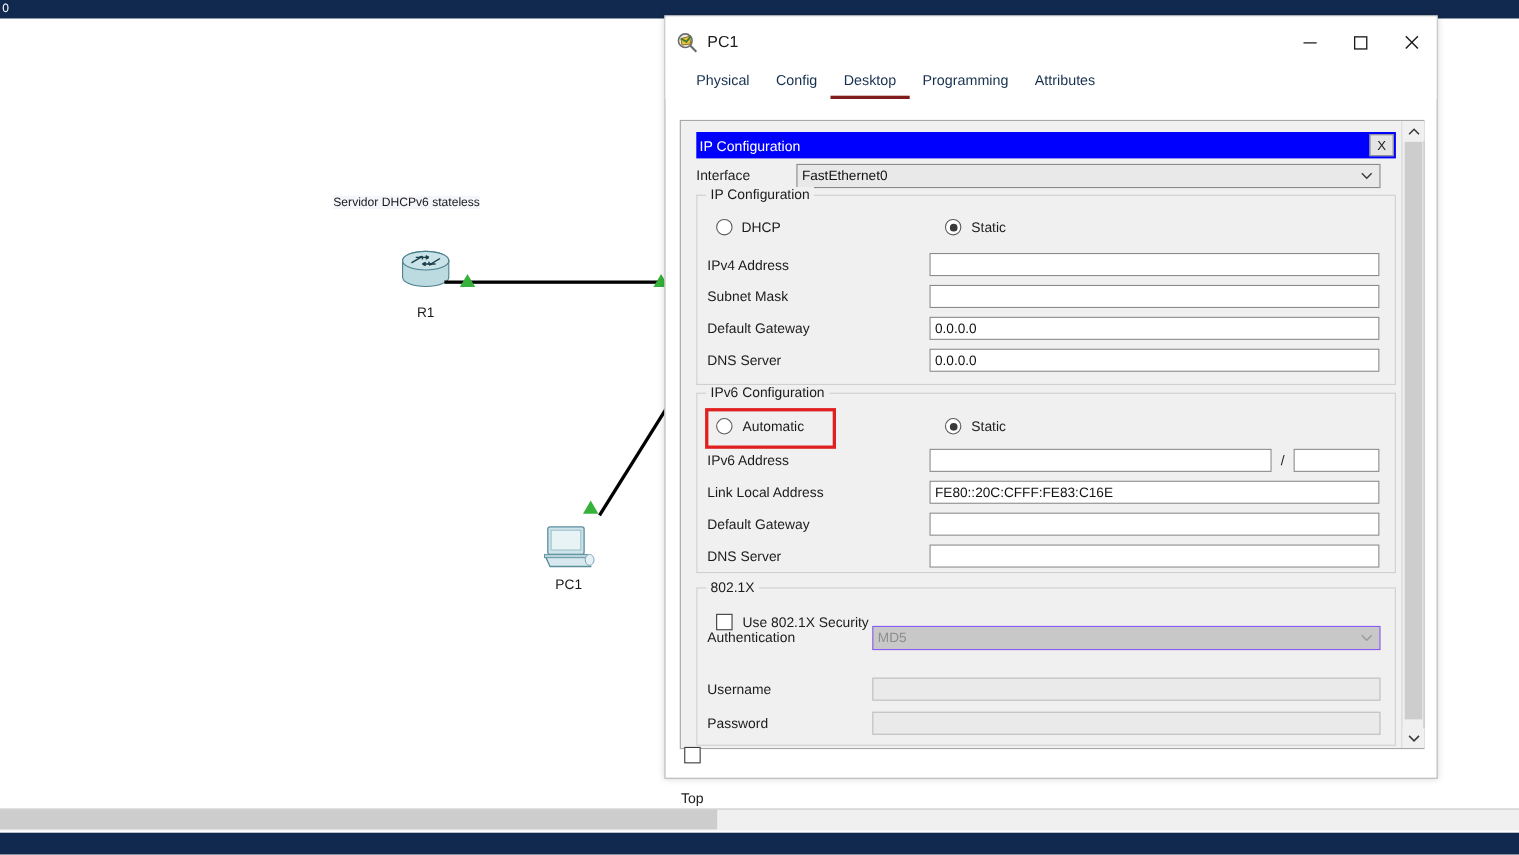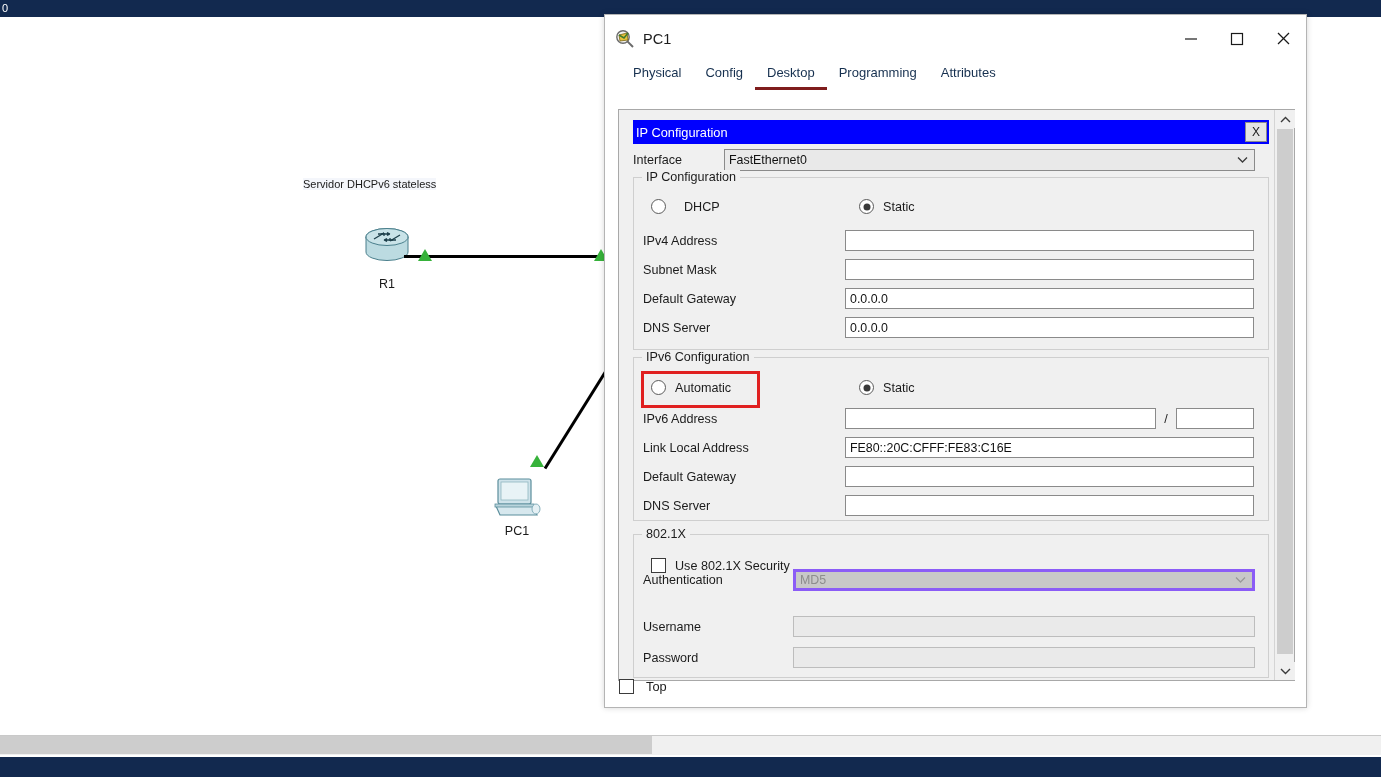--- a/index.html
+++ b/index.html
@@ -103,21 +103,21 @@
     font-size:12.4px; color:#111111; padding:0 4px;
     display:flex; align-items:center;
   }
   .tbox.dis { background:#eaeaea; border:1px solid #bdbdbd; color:#9a9a9a; }
 
   .combo {
     background:#e9e9e9; border:1px solid #8a8a8a; height:22px;
     font-size:12.4px; color:#111111; padding:0 4px;
     display:flex; align-items:center; position:relative;
   }
-  .combo.dis { background:#c8c8c8; border:3px solid #8b5cf6; color:#8d8d8d; }
+  .combo.dis { background:#c8c8c8; border:1px solid #8b5cf6; color:#8d8d8d; }
   .combo .chev { position:absolute; right:6px; top:50%; transform:translateY(-50%); }
 
   
   .group {
     position:absolute; border:1px solid #cfcfcf; background:transparent;
   }
   .group-title {
     position:absolute; top:-8px; left:8px; background:#f0f0f0;
     font-size:12.6px; color:#1b1b1b; padding:0 4px;
   }
@@ -150,21 +150,21 @@
   }
   .vsb-btn {
     position:absolute; left:0; width:20px; height:18px; background:#f0f0f0;
     display:flex; align-items:center; justify-content:center;
   }
   .vsb-thumb {
     position:absolute; left:2px; top:19px; width:16px; height:525px; background:#cdcdcd;
   }
 
   .topchk {
-    position:absolute; left:618px; top:678px; display:flex; align-items:center; gap:12px;
+    position:absolute; left:618px; top:678px; display:flex; align-items:center; gap:24px;flex-direction:column;
   }
   .topchk .lbl { font-size:12.8px; }
 </style>
 </head>
 <body>
 
 <div id="screen">
 
   <div class="topbar">
     <span>0</span>
@@ -260,21 +260,21 @@
             <svg class="chev" width="11" height="7" viewBox="0 0 11 7">
               <path d="M1 1 L5.5 5.5 L10 1" fill="none" stroke="#3a3a3a" stroke-width="1.3"></path>
             </svg>
           </span>
         </div>
 
         <div class="group" style="left:14px; top:67px; width:636px; height:173px;">
           <span class="group-title">IP Configuration</span>
         </div>
 
-        <div class="row" style="left:32px; top:89px; gap:18px;justify-content:flex-end;">
+        <div class="row" style="left:32px; top:89px; gap:8px;justify-content:flex-end;">
           <span class="radio"></span>
           <span class="lbl">DHCP</span>
         </div>
         <div class="row" style="left:240px; top:89px; gap:9px;">
           <span class="radio on"></span>
           <span class="lbl">Static</span>
         </div>
 
         <div class="row" style="left:24px; top:120px;">
           <span class="lbl" style="width:202px;">IPv4 Address</span>

